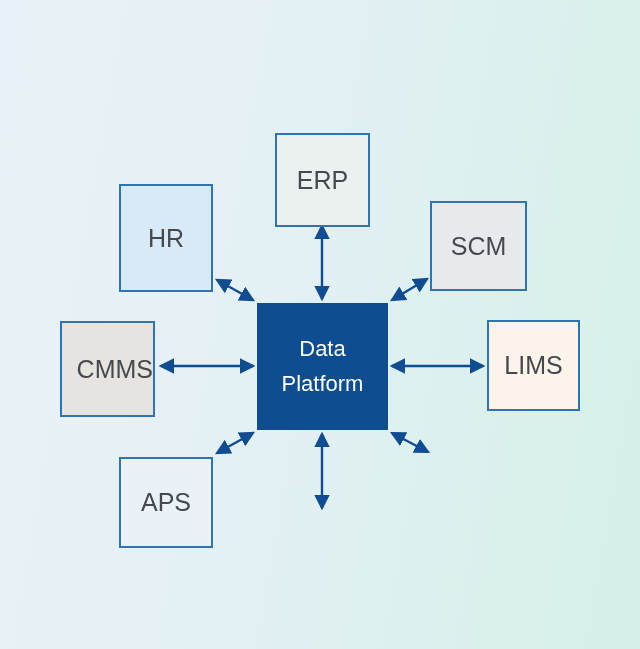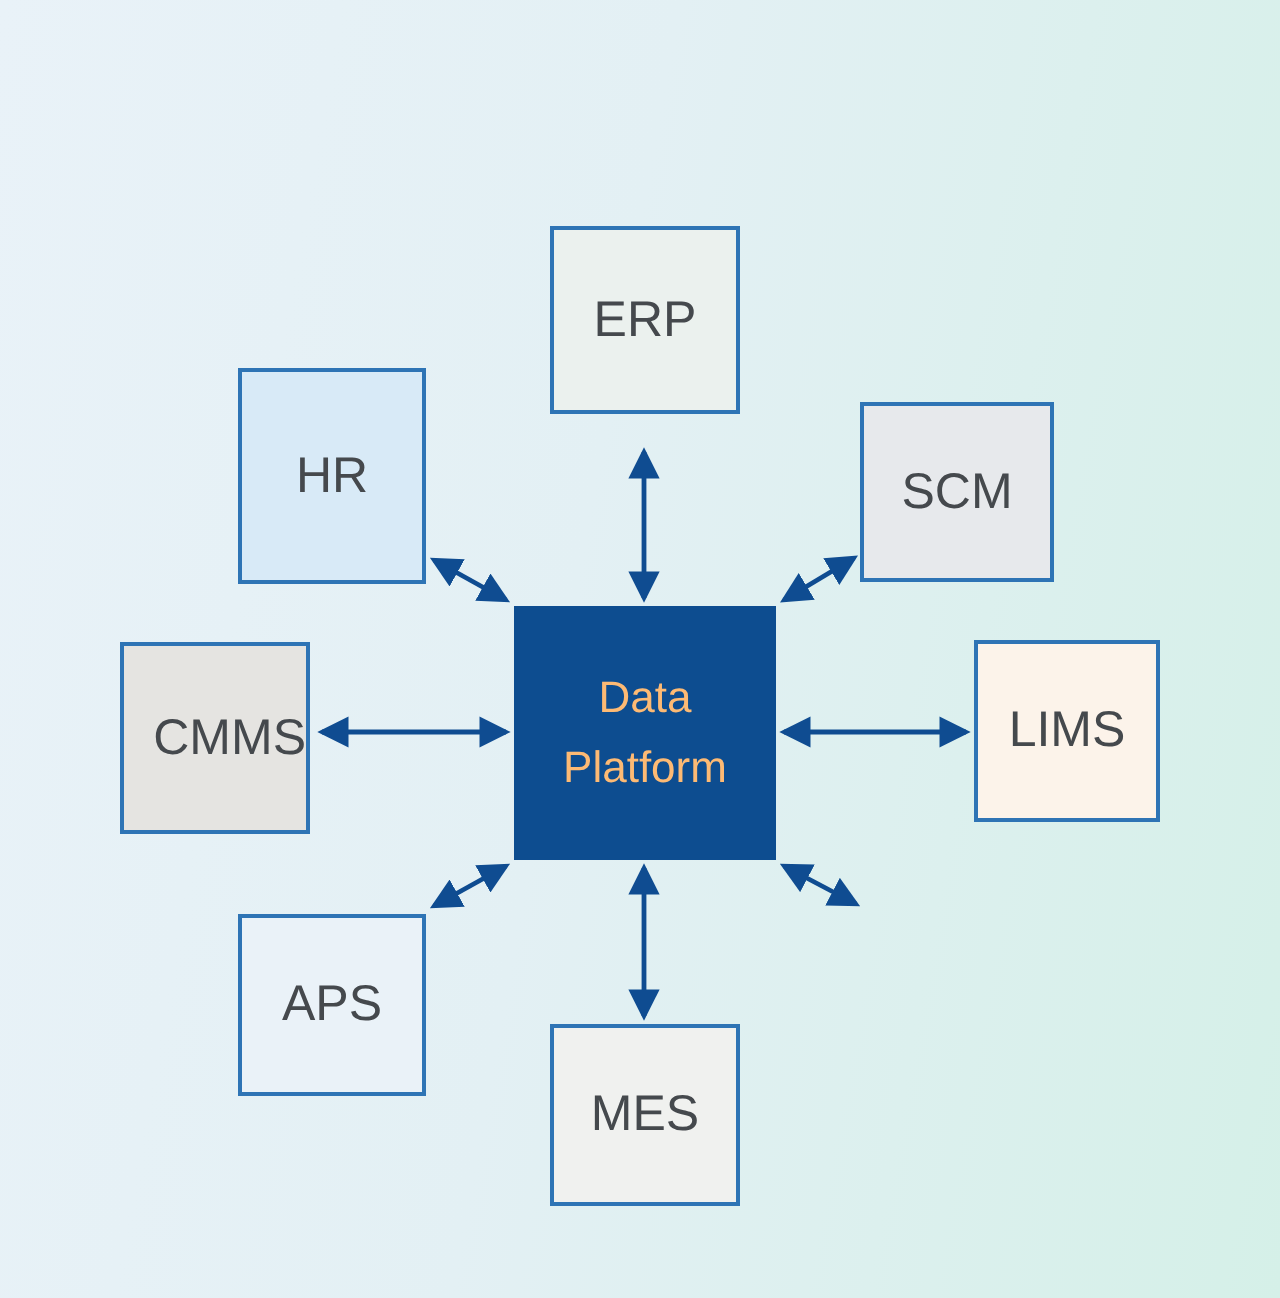--- a/index.html
+++ b/index.html
@@ -39,33 +39,33 @@
     position: absolute;
     border: 2px solid #2E74B5;
     box-sizing: border-box;
     display: flex;
     align-items: center;
     justify-content: center;
     color: #45494D;
     font-size: 25px;
   }
 
-  .node-erp  { left: 275px; top: 113px; width: 95px;  height: 94px; }
+  .node-erp  { left: 275px; top: 133px; width: 95px;  height: 94px; }
   .node-scm  { left: 430px; top: 201px; width: 97px;  height: 90px; }
   .node-lims { left: 487px; top: 320px; width: 93px;  height: 91px; }
   .node-wfm  { left: 432px; top: 456px; width: 94px;  height: 92px; }
   .node-mes  { left: 275px; top: 512px; width: 95px;  height: 91px; }
   .node-aps  { left: 119px; top: 457px; width: 94px;  height: 91px; }
   .node-cmms { left: 60px;  top: 321px; width: 95px;  height: 96px; justify-content: flex-end; }
   .node-hr   { left: 119px; top: 184px; width: 94px;  height: 108px; }
 
   .node-center {
     left: 257px; top: 303px; width: 131px; height: 127px;
     border: none;
-    color: #fdba74;
+    color: #ffffff;
     font-size: 22px;
     text-align: center;
     line-height: 1.55;
   }
   .node-center .node-label { width: 90px; }
 </style>
 </head>
 <body>
 
 <div class="stage">
@@ -93,23 +93,20 @@
 
   <div class="node node-scm" style="background:#E7E9EC">
     <span class="node-label">SCM</span>
   </div>
 
   <div class="node node-lims" style="background:#FCF3EA">
     <span class="node-label">LIMS</span>
   </div>
 
 
-  <div class="node node-mes" style="background:#F0F1EF">
-    <span class="node-label">MES</span>
-  </div>
 
   <div class="node node-aps" style="background:#EAF2F8">
     <span class="node-label">APS</span>
   </div>
 
   <div class="node node-cmms" style="background:#E5E4E1">
     <span class="node-label">CMMS</span>
   </div>
 
   <div class="node node-hr" style="background:#D8EAF7">

